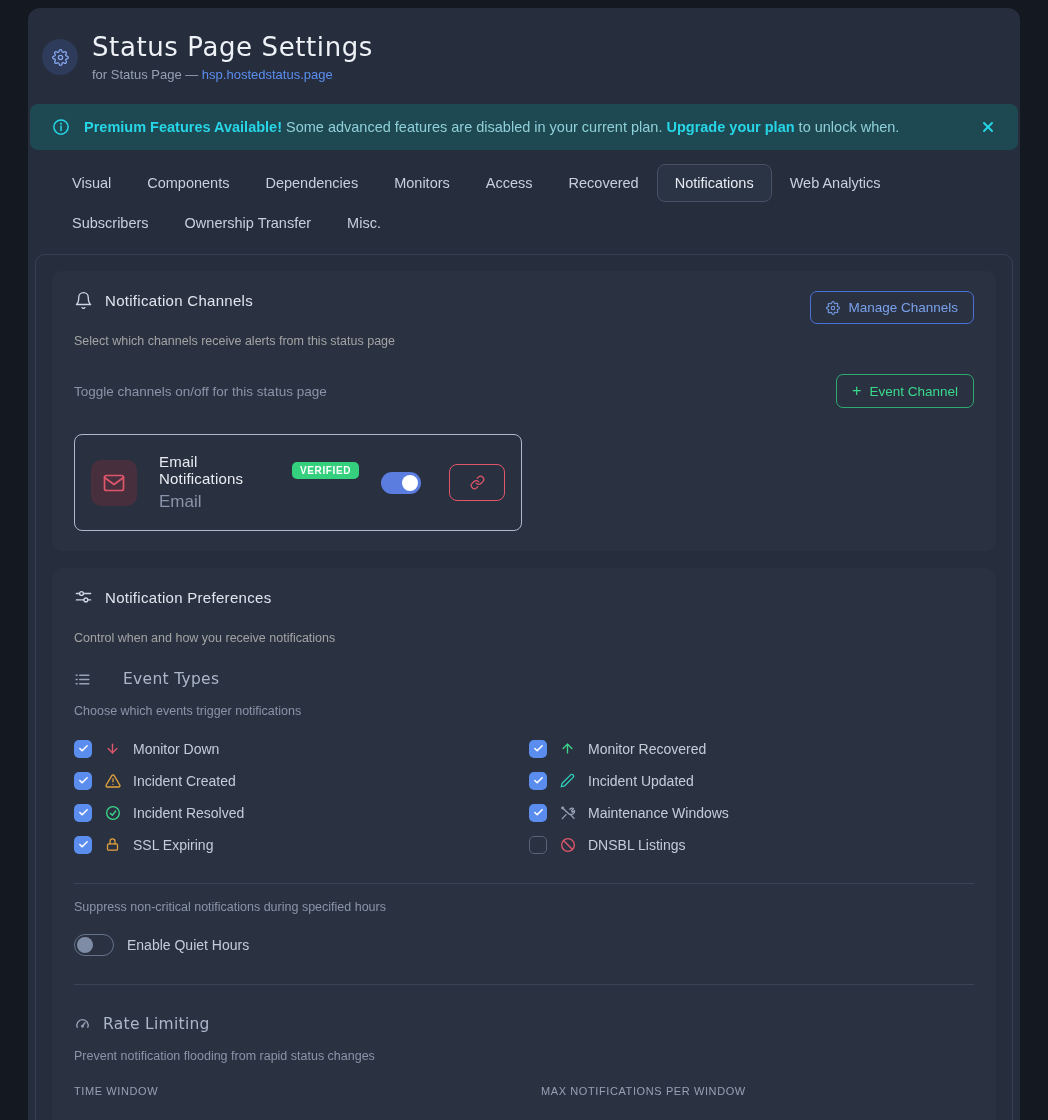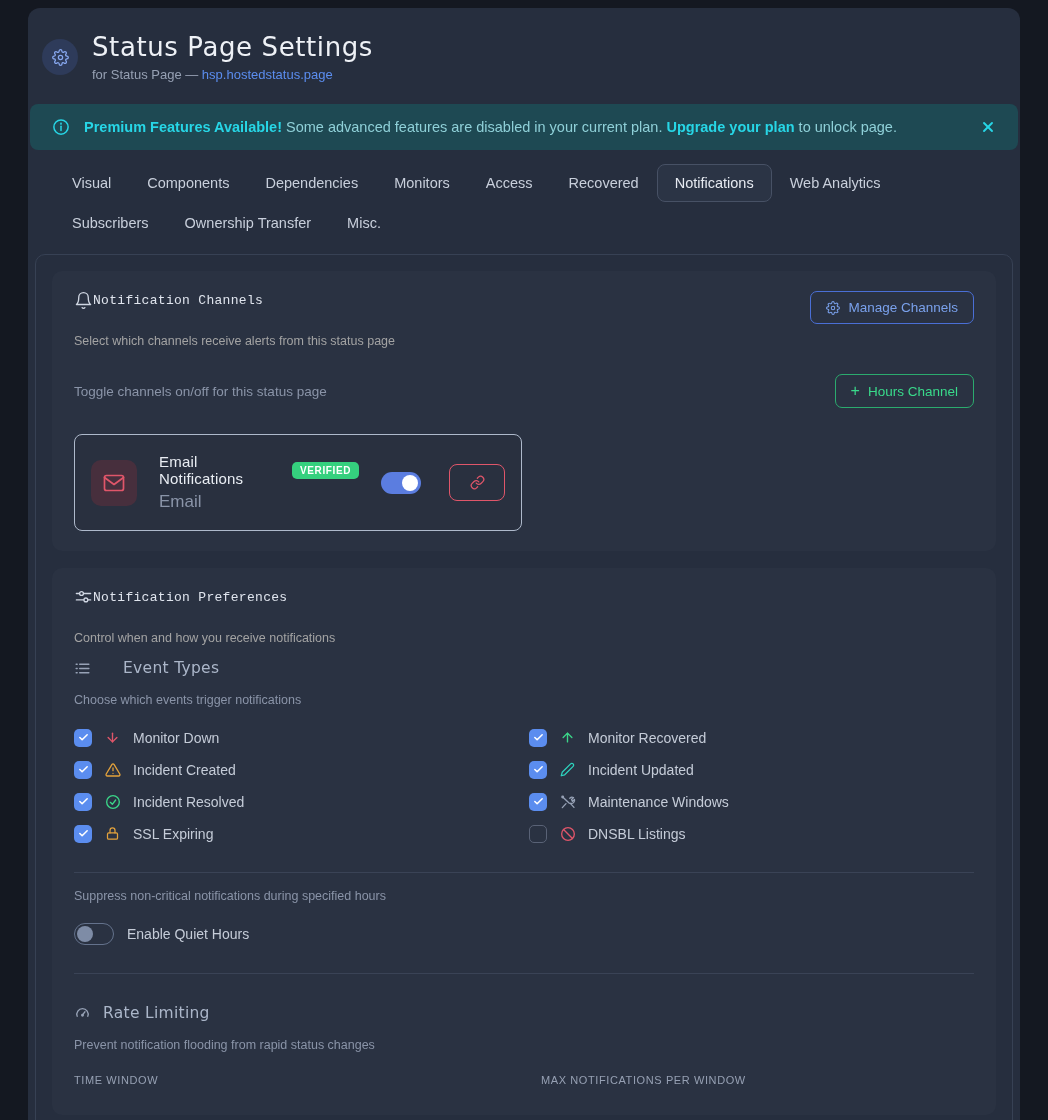--- a/index.html
+++ b/index.html
@@ -54,23 +54,23 @@
     border:1px solid #374154;
     border-radius:10px;
     padding:16px;
   }
   .card {
     background:#2a3242; border-radius:10px; padding:20px 22px;
   }
   .card + .card { margin-top:17px; }
   .card-head-row { display:flex; align-items:flex-start; justify-content:space-between; }
   .card-title {
-    display:flex; align-items:center; gap:0;
-    font-family:Liberation Mono, monospace;
-    font-size:13px; color:#e0e5ee; letter-spacing:0.3px;
+    display:flex; align-items:center; gap:12px;
+    font-family:Liberation Sans, sans-serif;
+    font-size:15px; color:#e0e5ee; letter-spacing:0.3px;
   }
   .card-title .t-icon { color:#cfd6e2; display:flex; }
   .card-sub { font-size:12.5px; color:#a3a3a3; margin-top:24px; }
   
   .btn {
     display:inline-flex; align-items:center; gap:8px;
     font-size:13.5px; padding:8px 15px; border-radius:7px;
     background:transparent; cursor:pointer; white-space:nowrap;
   }
   .btn-blue { border:1px solid #4a6fd6; color:#7aa1ec; }
@@ -164,21 +164,21 @@
   </div>
 
   <div class="banner">
     <span class="info-icon">
       <svg width="18" height="18" viewBox="0 0 24 24" fill="none" stroke="currentColor" stroke-width="2" stroke-linecap="round">
           <circle cx="12" cy="12" r="9.5"></circle>
           <line x1="12" y1="11" x2="12" y2="16.5"></line>
           <circle cx="12" cy="7.5" r="0.4" fill="currentColor"></circle>
         </svg>
     </span>
-    <span><b>Premium Features Available!</b><span> Some advanced features are disabled in your current plan. </span><b style="cursor:pointer;">Upgrade your plan</b><span> to unlock page.</span></span>
+    <span><b>Premium Features Available!</b><span> Some advanced features are disabled in your current plan. </span><b style="cursor:pointer;">Upgrade your plan</b><span> to unlock when.</span></span>
     <span class="spacer"></span>
     <span class="banner-close">
       <svg width="16" height="16" viewBox="0 0 24 24" fill="none" stroke="currentColor" stroke-width="2.8" stroke-linecap="round">
           <line x1="18" y1="6" x2="6" y2="18"></line>
           <line x1="6" y1="6" x2="18" y2="18"></line>
         </svg>
     </span>
   </div>
 
   <div class="tabs">
@@ -223,21 +223,21 @@
               </svg>
           </span>
           <span>Manage Channels</span>
         </div>
       </div>
 
       <div class="toggle-hint-row">
         <span class="hint-text">Toggle channels on/off for this status page</span>
         <div class="btn btn-green">
           <span style="font-size:16px;line-height:1;">+</span>
-          <span>Hours Channel</span>
+          <span>Event Channel</span>
         </div>
       </div>
 
       <div class="channel-card">
         <div class="channel-tile">
           <svg width="24" height="24" viewBox="0 0 24 24" fill="none" stroke="currentColor" stroke-width="1.7" stroke-linecap="round" stroke-linejoin="round">
               <rect x="2.5" y="4.5" width="19" height="15" rx="2"></rect>
               <polyline points="21.5,6.5 12,13.5 2.5,6.5"></polyline>
             </svg>
         </div>
@@ -267,21 +267,21 @@
               <line x1="3" y1="7" x2="21" y2="7"></line>
               <circle cx="9.5" cy="7" r="2.4" fill="#2a3242"></circle>
               <line x1="3" y1="15" x2="21" y2="15"></line>
               <circle cx="15" cy="15" r="2.4" fill="#2a3242"></circle>
             </svg>
         </span>
         <span>Notification Preferences</span>
       </div>
       <div class="card-sub">Control when and how you receive notifications</div>
 
-      <div class="subhead" style="margin-top:14px;gap:32px;">
+      <div class="subhead" style="margin-top:25px;gap:32px;">
         <span class="s-icon">
           <svg width="17" height="17" viewBox="0 0 24 24" fill="none" stroke="currentColor" stroke-width="1.9" stroke-linecap="round">
               <line x1="8" y1="6" x2="21" y2="6"></line>
               <line x1="8" y1="12" x2="21" y2="12"></line>
               <line x1="8" y1="18" x2="21" y2="18"></line>
               <line x1="3" y1="6" x2="4.5" y2="6"></line>
               <line x1="3" y1="12" x2="4.5" y2="12"></line>
               <line x1="3" y1="18" x2="4.5" y2="18"></line>
             </svg>
         </span>

